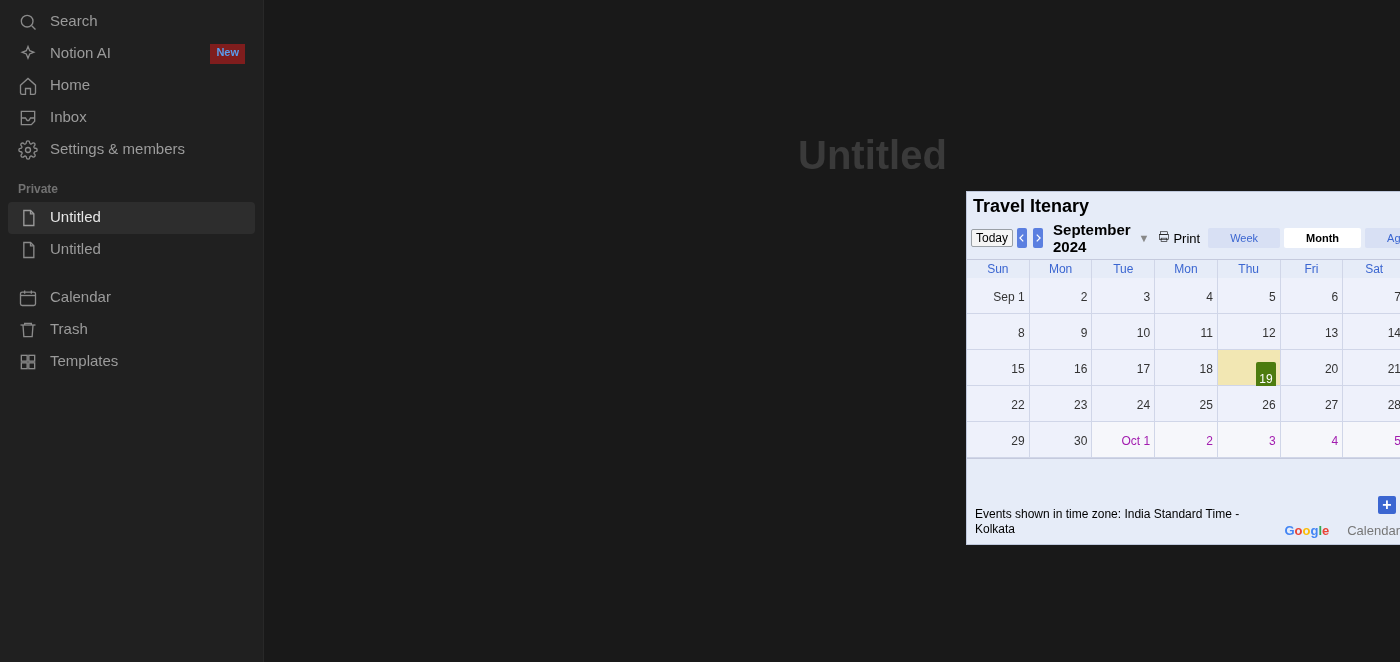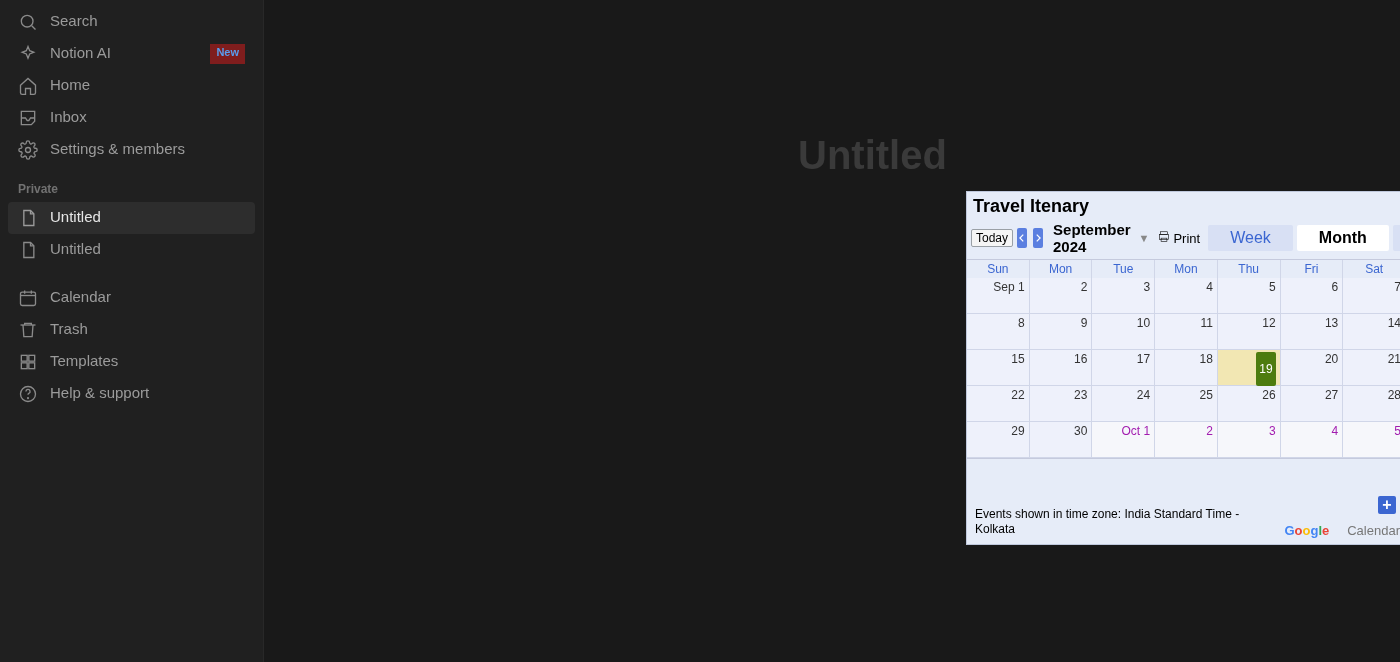--- a/index.html
+++ b/index.html
@@ -27,29 +27,29 @@
 .cal-toolbar { display: flex; align-items: center; gap: 4px; padding: 4px 4px 4px 4px; font-size: 13px; }
 .btn-today { background: #f5f5f5; border: 1px solid #9aa0a6; border-radius: 2px; padding: 1px 4px; font-size: 12px; cursor: pointer; }
 .nav-btn { width: 22px; height: 20px; background: #5b7fe0; display: inline-flex; align-items: center; justify-content: center; border-radius: 2px; cursor: pointer; color: #fff; font-size: 12px; }
 .nav-btn + .nav-btn { margin-left: 2px; }
 .month-label { font-weight: 700; font-size: 15px; margin-left: 6px; }
 .dd-caret { margin-left: 4px; color: #888; font-size: 11px; }
 .tool-spacer { flex: 1; }
 .print-link { display: inline-flex; align-items: center; gap: 2px; color: #000; font-size: 13px; cursor: pointer; margin-right: 2px; }
 .print-link svg { width: 14px; height: 14px; }
 .view-tabs { display: flex; gap: 4px; margin-left: 2px; }
-.view-tab { background: #d8e0f4; color: #3b66d1; padding: 4px 22px; font-size: 16px; cursor: pointer; border-radius: 2px; font-weight: 500; }
+.view-tab { background: #d8e0f4; color: #3b66d1; padding: 4px 22px; font-size: 11px; cursor: pointer; border-radius: 2px; font-weight: 500; }
 .view-tab.active { background: #fff; color: #000; font-weight: 700; }
 
 .cal-grid { flex: 1; display: flex; flex-direction: column; border-top: 1px solid #c5cadd; background: #fff; }
 .dow-row { display: grid; grid-template-columns: repeat(7, 1fr); }
 .dow-cell { text-align: center; font-size: 12px; color: #3b66d1; background: #e6ecf8; padding: 2px 0; border-right: 1px solid #d0d6e8; }
 .week-row { display: grid; grid-template-columns: repeat(7, 1fr); flex: 1; }
 .day-cell { border-right: 1px solid #d0d6e8; border-bottom: 1px solid #d0d6e8; position: relative; font-size: 12px; background: #eef1fb; }
-.day-cell .num { position: absolute; top: 2px; right: 4px; color: #333; }
+.day-cell .num { position: absolute; top: 12px; right: 4px; color: #333; }
 .day-cell.today { background: #f2e7b3; }
 .day-cell.today .num { background: #4d7c0f; color: #fff; padding: 10px 3px; border-radius: 2px; }
 .day-cell.other-month .num { color: #a21caf; }
 .day-cell.trailing { background: #f6f7fb; }
 
 .cal-footer { display: flex; align-items: flex-end; justify-content: space-between; padding: 6px 6px 6px 8px; font-size: 12px; background: #e6ecf8; border-top: 1px solid #c5cadd; }
 .timezone { max-width: 290px; color: #000; line-height: 1.3; margin-top: 42px; }
 .gbrand { display: flex; align-items: center; gap: 16px; font-size: 13px; }
 .glogo { font-weight: 700; }
 .glogo .b { color: #4285F4; } .glogo .r { color: #EA4335; } .glogo .y { color: #FBBC05; } .glogo .g { color: #34A853; }
@@ -164,30 +164,20 @@
           <svg viewBox="0 0 24 24">
             <rect x="4" y="4" width="7" height="7"></rect>
             <rect x="13" y="4" width="7" height="7"></rect>
             <rect x="4" y="13" width="7" height="7"></rect>
             <rect x="13" y="13" width="7" height="7"></rect>
           </svg>
         </span>
       <span class="label">Templates</span>
     </div>
 
-    <div class="side-item">
-      <span class="ico">
-          <svg viewBox="0 0 24 24">
-            <circle cx="12" cy="12" r="9"></circle>
-            <path d="M9.5 9a2.5 2.5 0 1 1 3.5 2.3c-.8.4-1 1-1 1.7"></path>
-            <circle cx="12" cy="17" r="0.5" fill="currentColor"></circle>
-          </svg>
-        </span>
-      <span class="label">Help &amp; support</span>
-    </div>
 
   </aside>
 
   <main class="main">
     <h1 class="page-title">Untitled</h1>
 
     <div class="cal-embed">
       <div class="cal-title">Travel Itenary</div>
 
       <div class="cal-toolbar">

